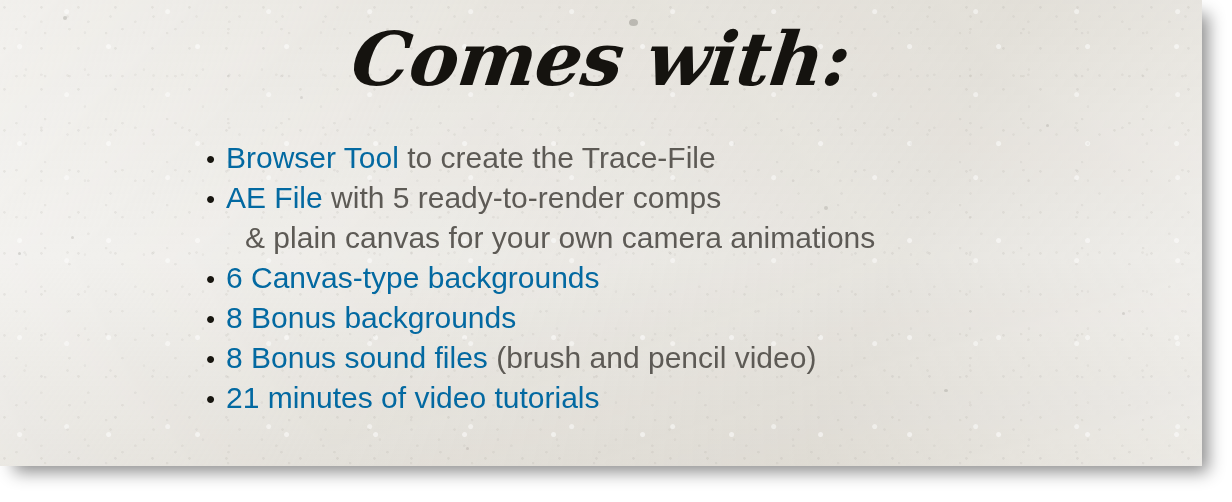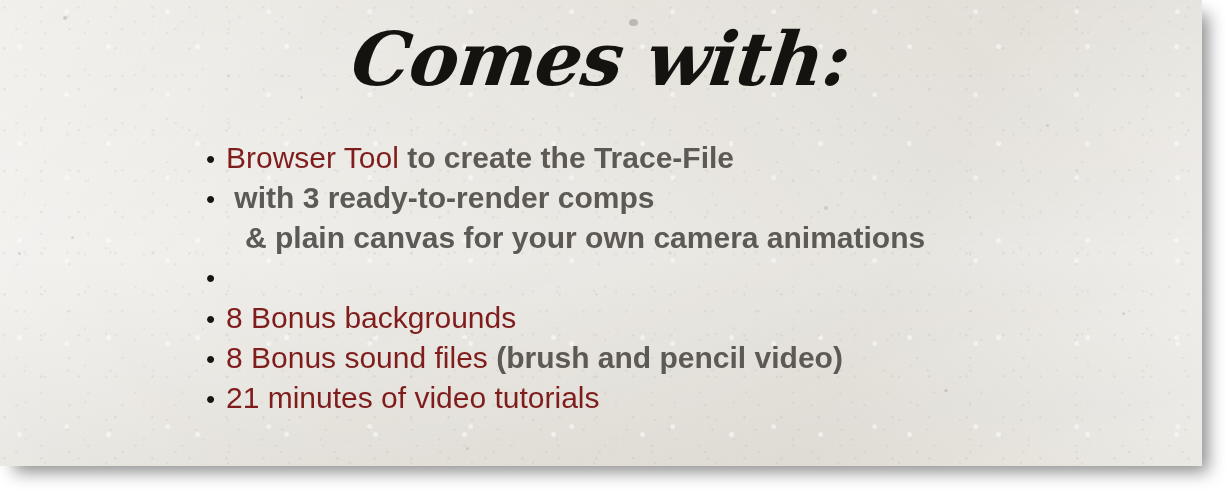--- a/index.html
+++ b/index.html
@@ -103,27 +103,27 @@
 
   .bullet-dot {
     width: 20px;
     flex: 0 0 20px;
     color: #17150f;
     font-size: 26px;
     line-height: 40px;
   }
 
   .term {
-    color: #7f1d1d;
+    color: #0369a1;
     font-weight: 400;
   }
 
   .desc {
     color: #5d5a55;
-    font-weight: 700;
+    font-weight: 400;
   }
 
   .space::before { content: " "; white-space: pre; }
 
   
   .feature-row.continuation {
     padding-left: 39px;
   }
 </style>
 </head>
@@ -153,29 +153,31 @@
 
         <li class="feature-row">
           <span class="bullet-dot">•</span>
           <span class="term">Browser Tool</span>
           <span class="space"></span>
           <span class="desc">to create the Trace-File</span>
         </li>
 
         <li class="feature-row">
           <span class="bullet-dot">•</span>
-          <span class="space"></span>
-          <span class="desc">with 3 ready-to-render comps</span>
+          <span class="term">AE File</span>
+          <span class="space"></span>
+          <span class="desc">with 5 ready-to-render comps</span>
         </li>
         <li class="feature-row continuation">
           <span class="desc">&amp; plain canvas for your own camera animations</span>
         </li>
 
         <li class="feature-row">
           <span class="bullet-dot">•</span>
+          <span class="term">6 Canvas-type backgrounds</span>
         </li>
 
         <li class="feature-row">
           <span class="bullet-dot">•</span>
           <span class="term">8 Bonus backgrounds</span>
           <span class="space"></span>
         </li>
 
         <li class="feature-row">
           <span class="bullet-dot">•</span>

